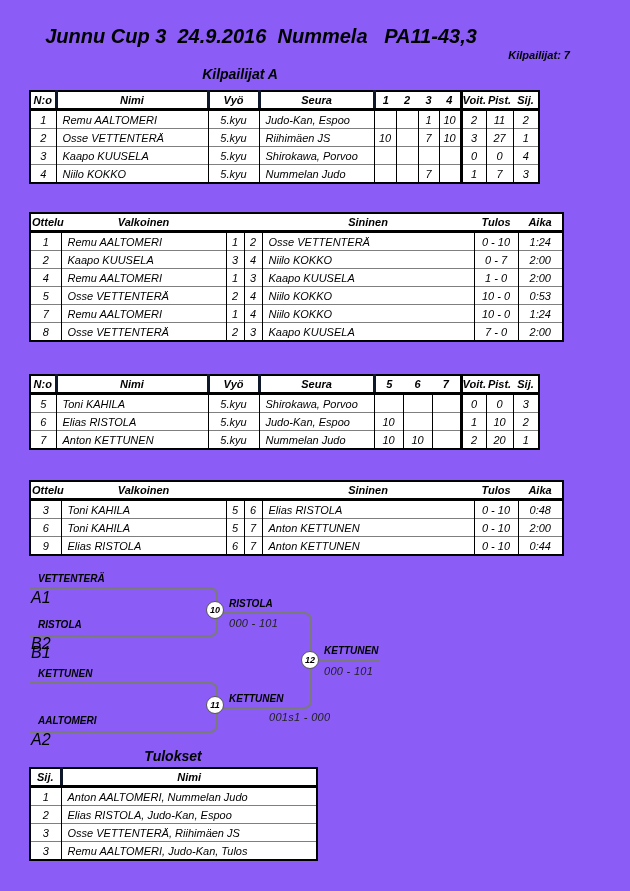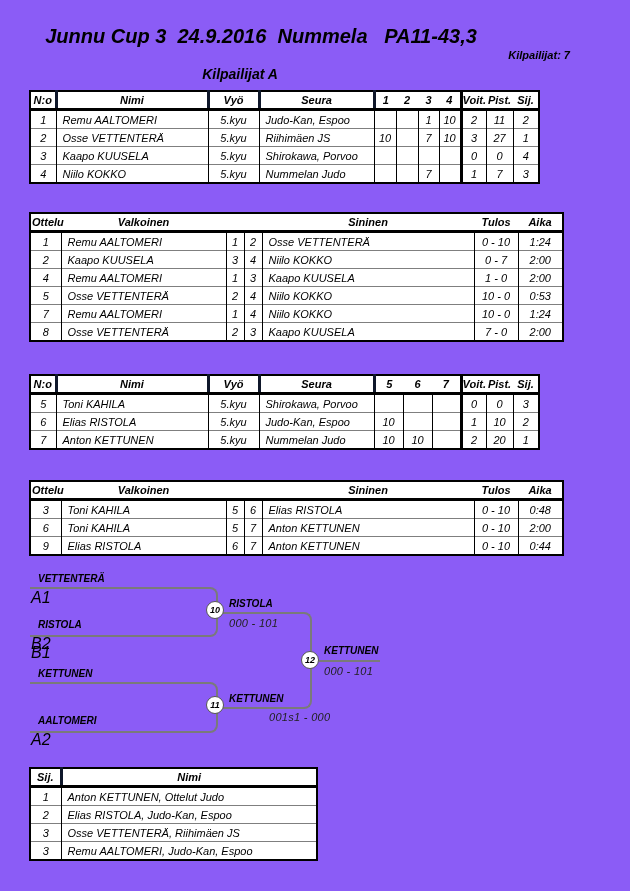--- a/index.html
+++ b/index.html
@@ -359,42 +359,43 @@
   <div class="bk-shape" id="bk-win2"></div>
   <div class="bk-circle" id="bk-c11">11</div>
   <div class="bk-name" style="left:229px;top:693px;">KETTUNEN</div>
   <div class="bk-score" style="left:229px;top:711px;padding-left:40px;">001s1 - 000</div>
 
   <div class="bk-shape" id="bk-final-line"></div>
   <div class="bk-circle" id="bk-c12">12</div>
   <div class="bk-name" style="left:324px;top:645px;">KETTUNEN</div>
   <div class="bk-score" style="left:324px;top:665px;">000 - 101</div>
 
+  <div class="sec-head" id="h-results">Tulokset</div>
   <table class="tbl" id="tbl-results">
     <colgroup>
         <col style="width:31px">
         <col style="width:256px">
       </colgroup>
     <tbody>
         <tr>
       <th>Sij.</th>
       <th class="sep">Nimi</th>
     </tr>
     <tr>
       <td>1</td>
-      <td class="left">Anton KETTUNEN, Ottelut Judo</td>
+      <td class="left">Anton AALTOMERI, Nummelan Judo</td>
     </tr>
     <tr>
       <td>2</td>
       <td class="left">Elias RISTOLA, Judo-Kan, Espoo</td>
     </tr>
     <tr>
       <td>3</td>
       <td class="left">Osse VETTENTERÄ, Riihimäen JS</td>
     </tr>
     <tr>
       <td>3</td>
-      <td class="left">Remu AALTOMERI, Judo-Kan, Espoo</td>
+      <td class="left">Remu AALTOMERI, Judo-Kan, Tulos</td>
     </tr>
   </tbody>
     </table>
 
 </div>
 
 </body></html>

